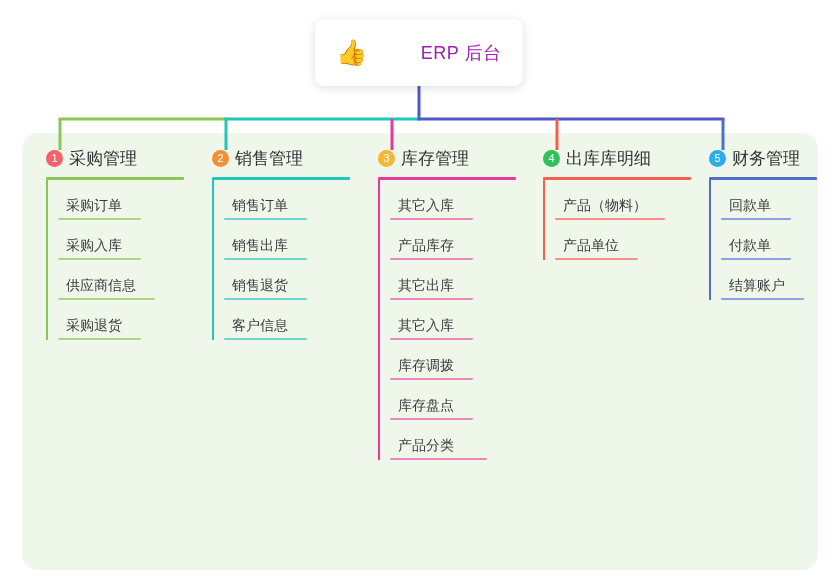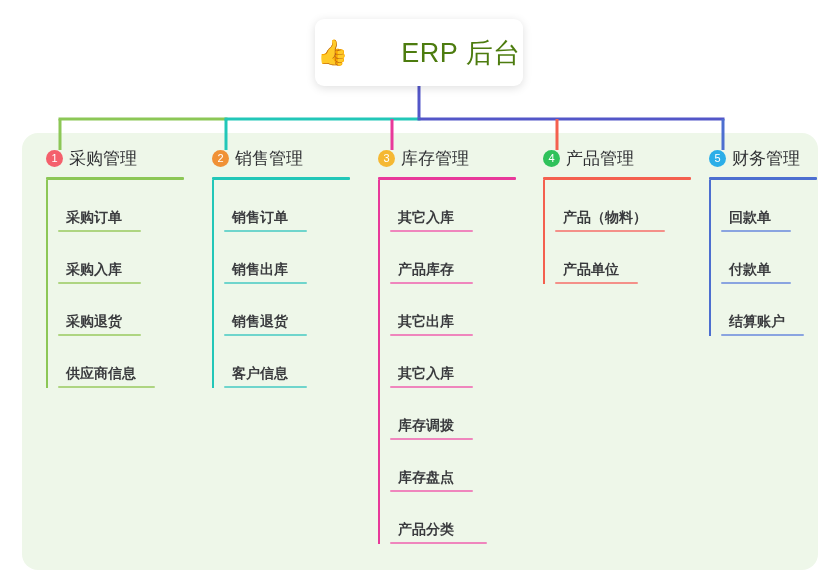--- a/index.html
+++ b/index.html
@@ -34,22 +34,22 @@
     justify-content: center;
     gap: 9px;
     z-index: 5;
   }
   .root-emoji {
     font-size: 25px;
     line-height: 1;
     display: block;
   }
   .root-title {
-    font-size: 27px;
-    color: #4d7c0f;
+    font-size: 18px;
+    color: #a21caf;
     letter-spacing: 0.5px;
     white-space: nowrap;
     margin-left: 44px;
   }
 
   
   #wires {
     position: absolute;
     left: 0;
     top: 0;
@@ -117,26 +117,25 @@
   }
   .spine {
     position: absolute;
     left: 12px;
     top: 0;
     bottom: 0;
     width: 2px;
   }
   .item {
     position: relative;
-    height: 52px;
+    height: 40px;
     box-sizing: border-box;
     padding-left: 20px;
     display: flex;
     align-items: flex-end;
-    font-weight: bold;
   }
   .item-label {
     font-size: 14px;
     color: #3a3b3e;
     white-space: nowrap;
     padding-bottom: 5px;
   }
   .item-rule {
     position: absolute;
     left: 12px;
@@ -180,27 +179,27 @@
           <div class="spine" style="background: rgb(140, 199, 86);"></div>
           <div class="item">
             <span class="item-label">采购订单</span>
             <div class="item-rule" style="background: rgb(174, 213, 129); width: 83px;"></div>
           </div>
           <div class="item">
             <span class="item-label">采购入库</span>
             <div class="item-rule" style="background: rgb(174, 213, 129); width: 83px;"></div>
           </div>
           <div class="item">
+            <span class="item-label">供应商信息</span>
+            <div class="item-rule" style="background: rgb(174, 213, 129); width: 97px;"></div>
+          </div>
+          <div class="item">
             <span class="item-label">采购退货</span>
             <div class="item-rule" style="background: rgb(174, 213, 129); width: 83px;"></div>
           </div>
-          <div class="item">
-            <span class="item-label">供应商信息</span>
-            <div class="item-rule" style="background: rgb(174, 213, 129); width: 97px;"></div>
-          </div>
         </div>
       </div>
       <div class="branch" style="left: 200px; width: 150px;">
         <div class="branch-head">
           <span class="badge" style="background: rgb(240, 145, 54);">2</span>
           <span class="branch-title">销售管理</span>
         </div>
         <div class="head-rule" style="background: rgb(34, 199, 184); width: 138px; margin-left: 12px;"></div>
         <div class="items">
           <div class="spine" style="background: rgb(34, 199, 184);"></div>
@@ -256,21 +255,21 @@
           </div>
           <div class="item">
             <span class="item-label">产品分类</span>
             <div class="item-rule" style="background: rgb(239, 134, 189); width: 97px;"></div>
           </div>
         </div>
       </div>
       <div class="branch" style="left: 531px; width: 160px;">
         <div class="branch-head">
           <span class="badge" style="background: rgb(47, 194, 91);">4</span>
-          <span class="branch-title">产品管理</span>
+          <span class="branch-title">出库库明细</span>
         </div>
         <div class="head-rule" style="background: rgb(244, 96, 79); width: 148px; margin-left: 12px;"></div>
         <div class="items">
           <div class="spine" style="background: rgb(244, 96, 79);"></div>
           <div class="item">
             <span class="item-label">产品（物料）</span>
             <div class="item-rule" style="background: rgb(244, 144, 137); width: 110px;"></div>
           </div>
           <div class="item">
             <span class="item-label">产品单位</span>

